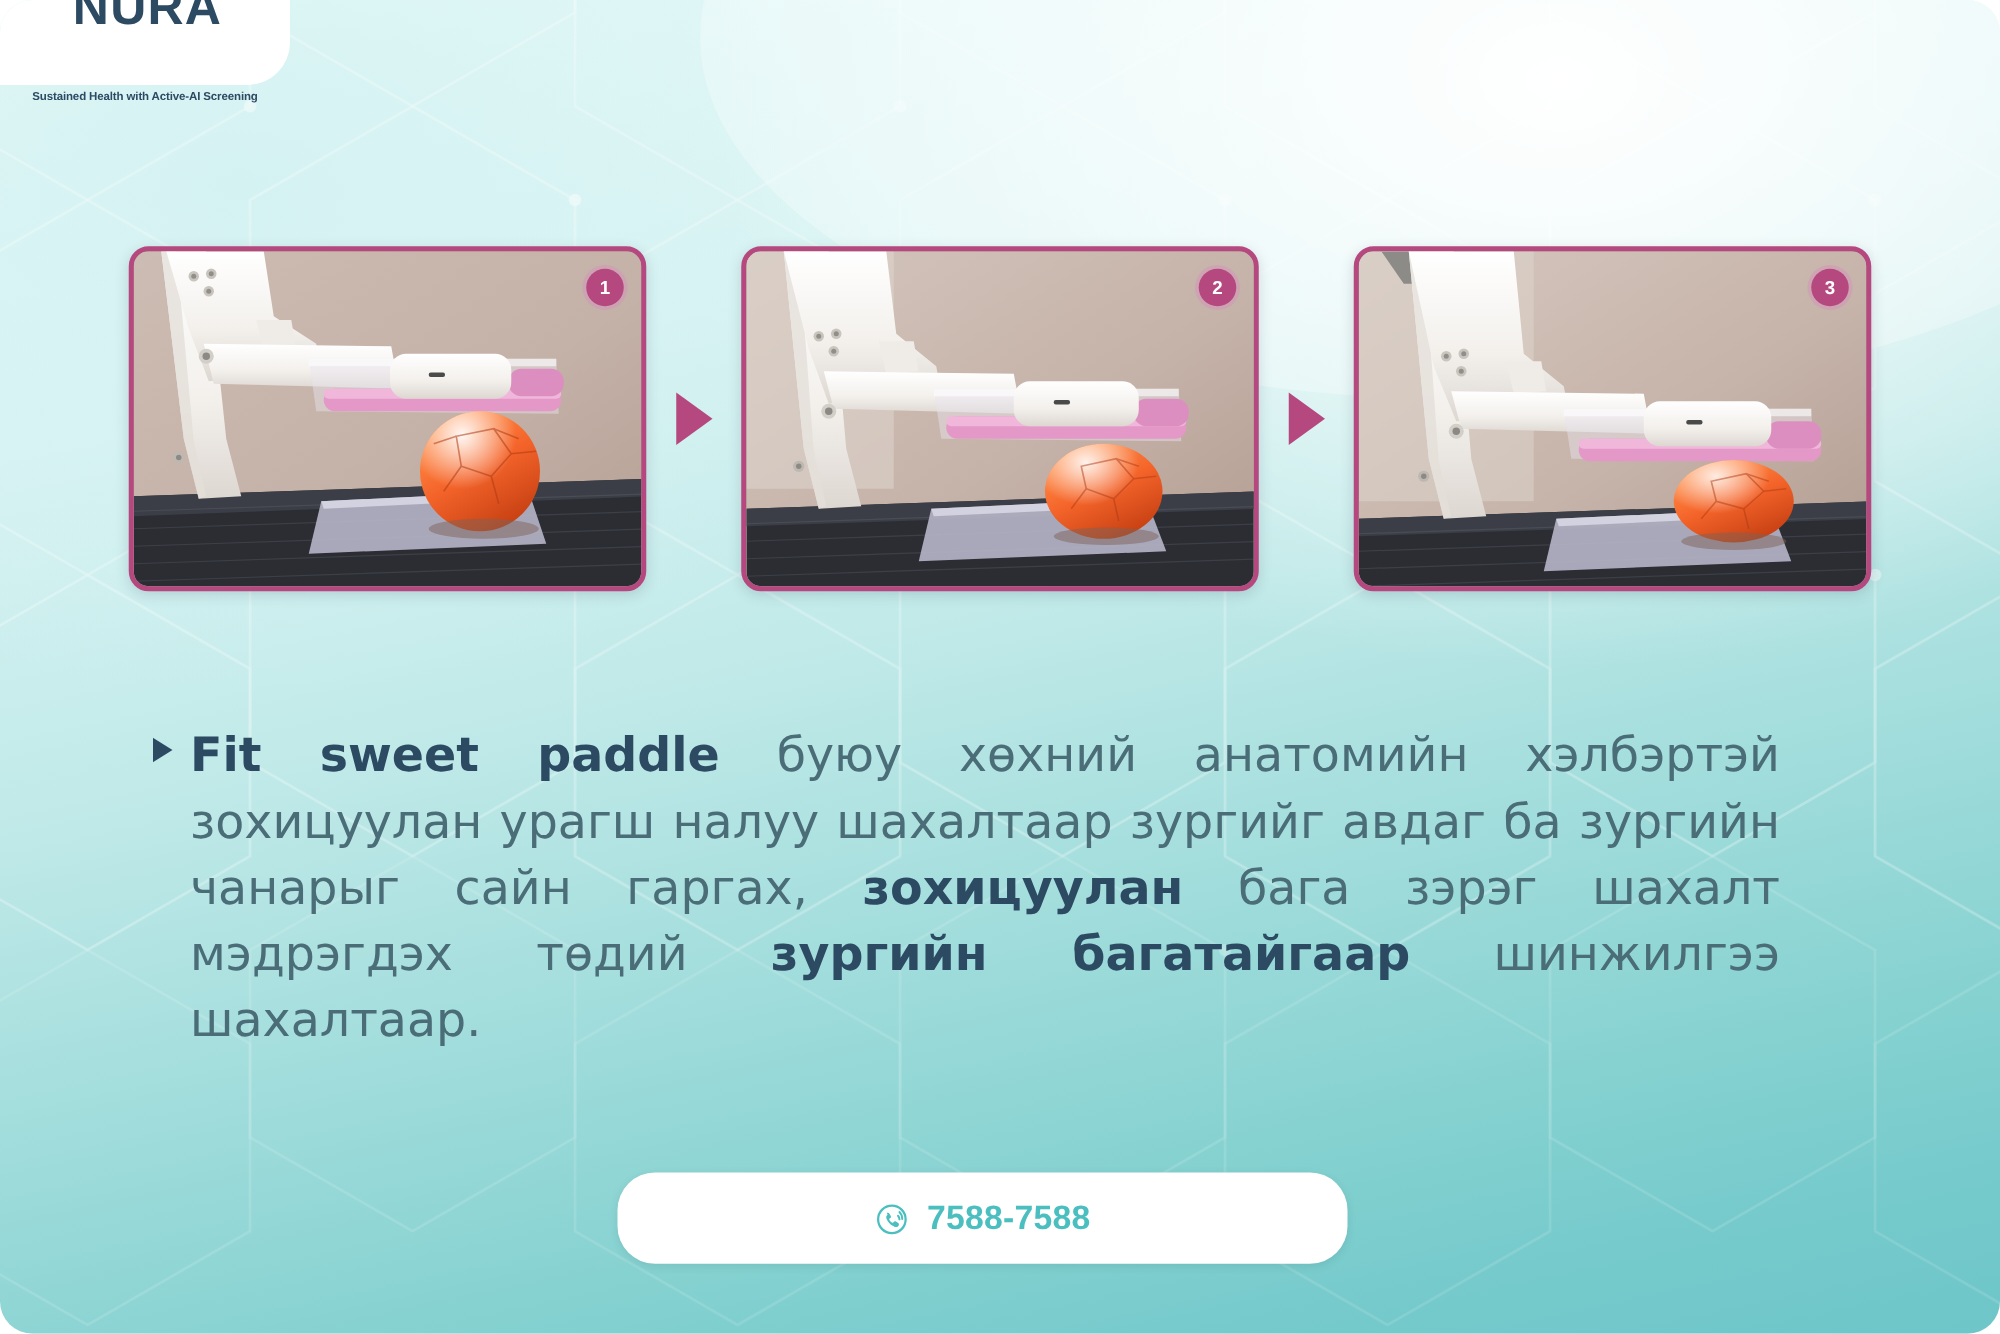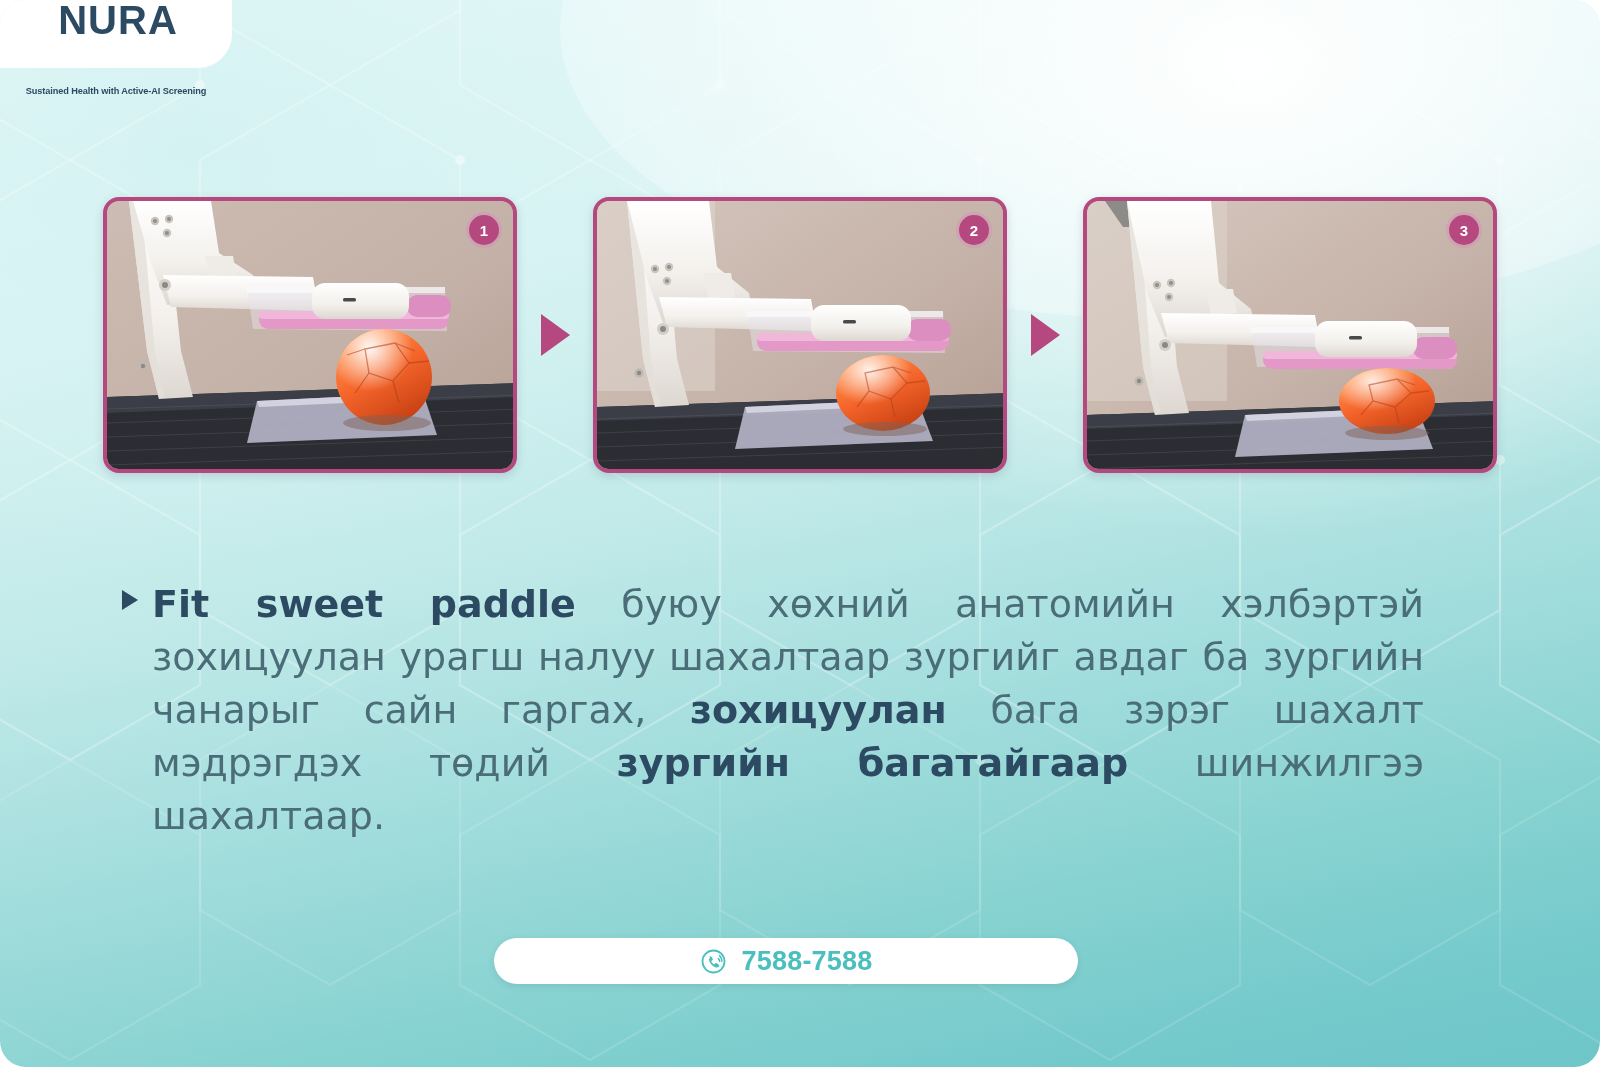--- a/index.html
+++ b/index.html
@@ -15,21 +15,21 @@
       linear-gradient(168deg,#e9fafa 0%,#d8f3f3 26%,#bfe9e8 48%,#9fdcdb 66%,#86d2d1 80%,#74c9cb 92%,#6ec6c8 100%);
   }
 
   
   #hexlayer{position:absolute;inset:0;opacity:.55;pointer-events:none;}
 
   
   #logo-badge{
     position:absolute;left:0;top:0;width:232px;height:68px;
     background:#ffffff;border-bottom-right-radius:34px;
-    display:flex;flex-direction:column;align-items:center;justify-content:flex-start;gap:29px;
+    display:flex;flex-direction:column;align-items:center;justify-content:center;gap:29px;
   }
   #logo-wordmark{
     font-family:"Liberation Sans",sans-serif;
     font-weight:bold;font-size:40px;letter-spacing:1px;color:#2d4a63;
     line-height:1;margin-left:4px;
   }
   #logo-tagline{
     font-family:"Liberation Sans",sans-serif;
     font-weight:bold;font-size:9.2px;color:#2d4a63;letter-spacing:-0.1px;
     margin-top:17px;white-space:nowrap;
@@ -69,21 +69,21 @@
   }
   #body-copy .bold{font-weight:bold;color:#2d4a63;}
   #bullet-mark{
     position:absolute;left:-30px;top:12px;width:0;height:0;
     border-left:16px solid #2d4a63;
     border-top:10px solid transparent;border-bottom:10px solid transparent;
   }
 
   
   #contact-bar{
-    position:absolute;left:494px;top:938px;width:584px;height:46px;
+    position:absolute;left:494px;top:938px;width:584px;height:73px;
     background:#ffffff;border-radius:30px;
     display:flex;align-items:center;justify-content:center;gap:90px;
     box-shadow:0 2px 7px rgba(40,90,95,.14);
   }
   .contact-item{display:flex;align-items:center;gap:12px;}
   .contact-text{
     font-family:"Liberation Sans",sans-serif;font-weight:bold;font-size:27px;
     color:#4bbfc0;letter-spacing:.2px;
   }
 </style>

